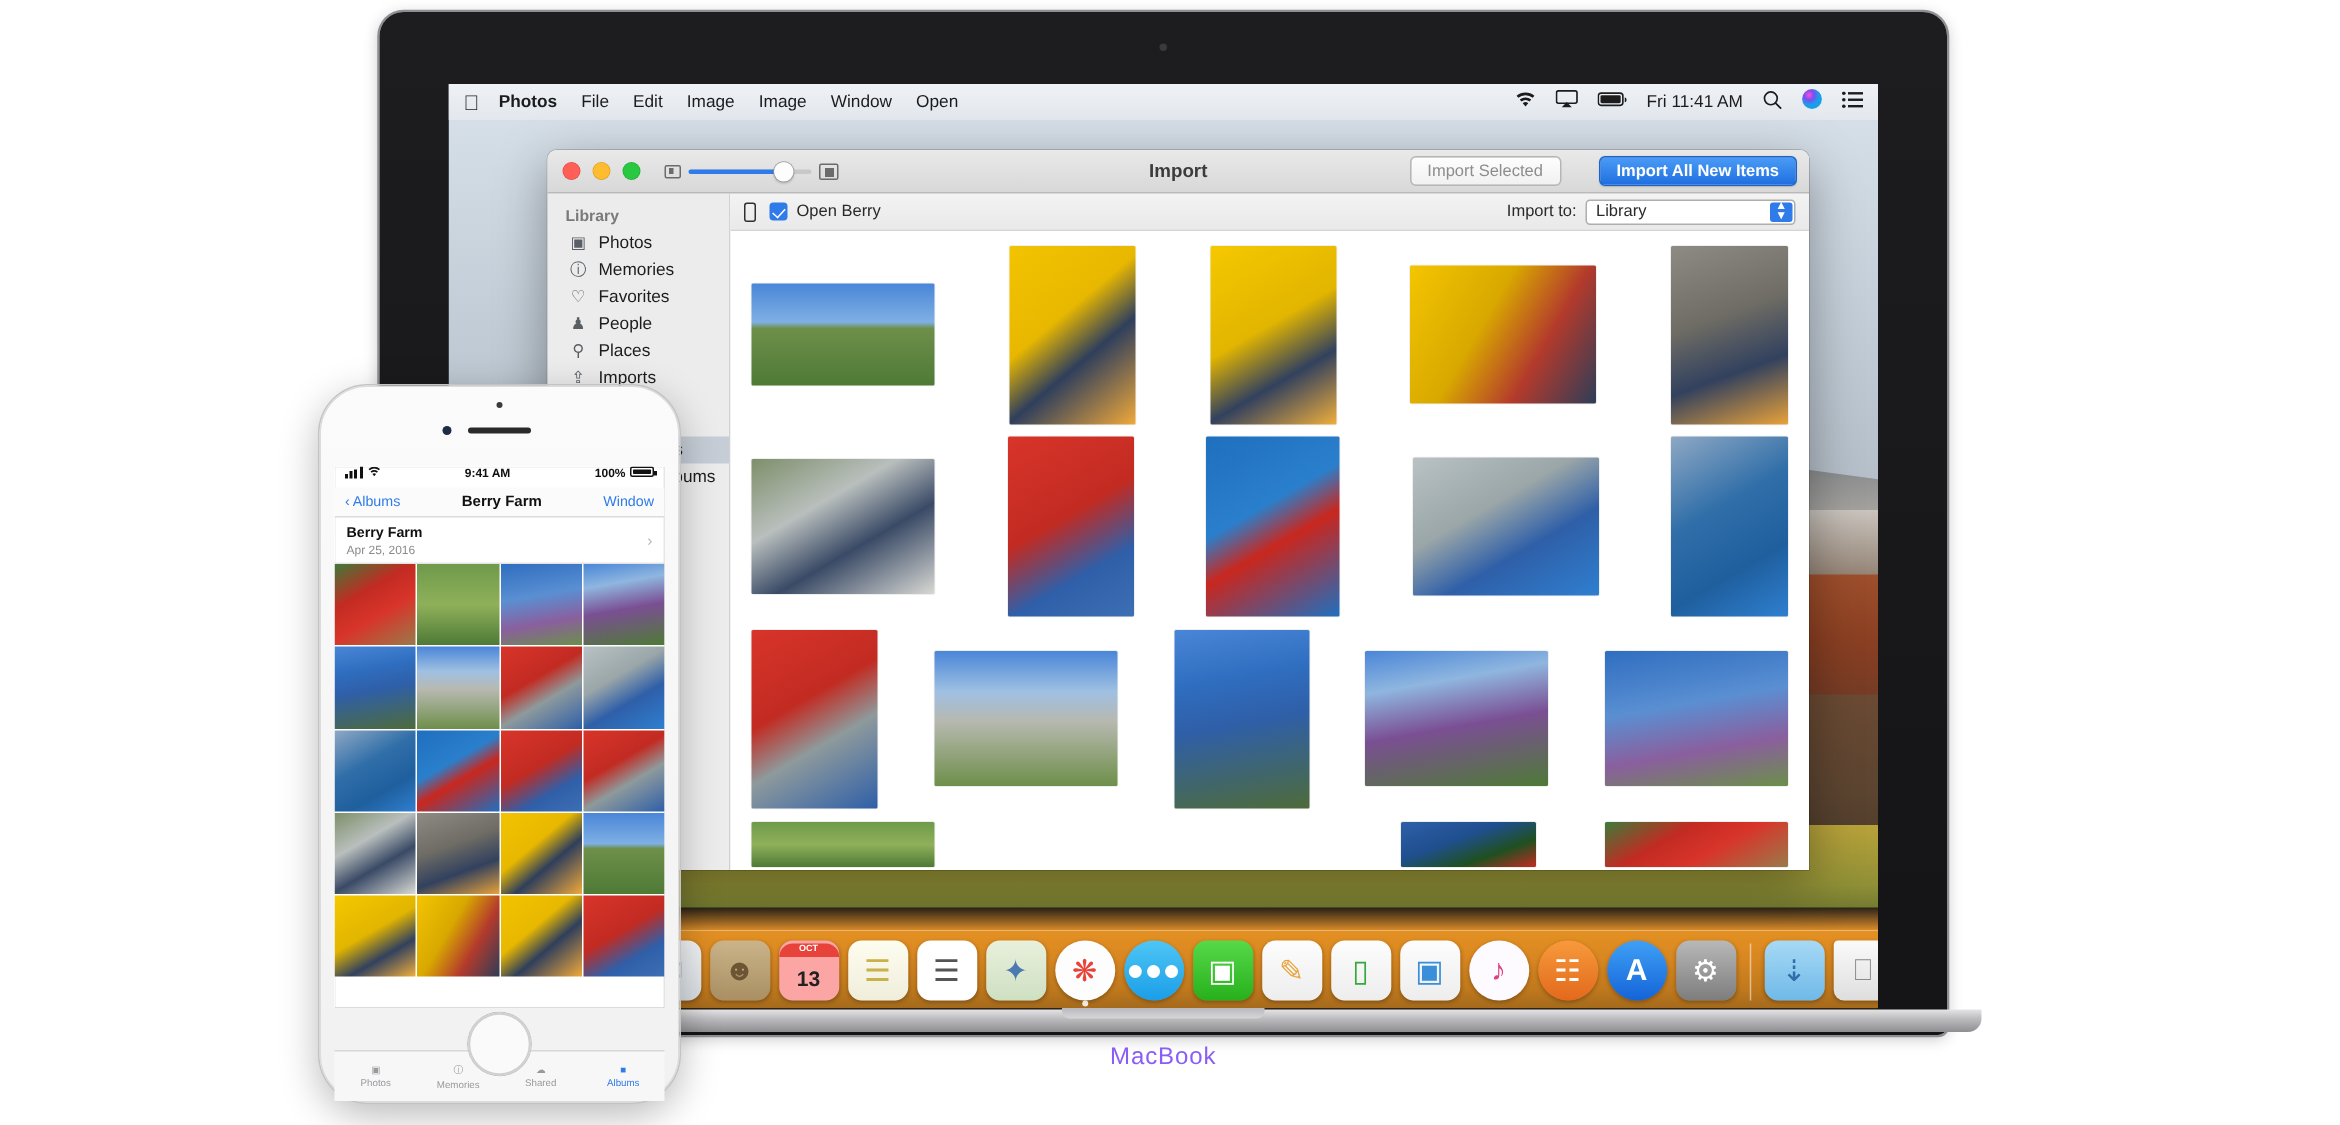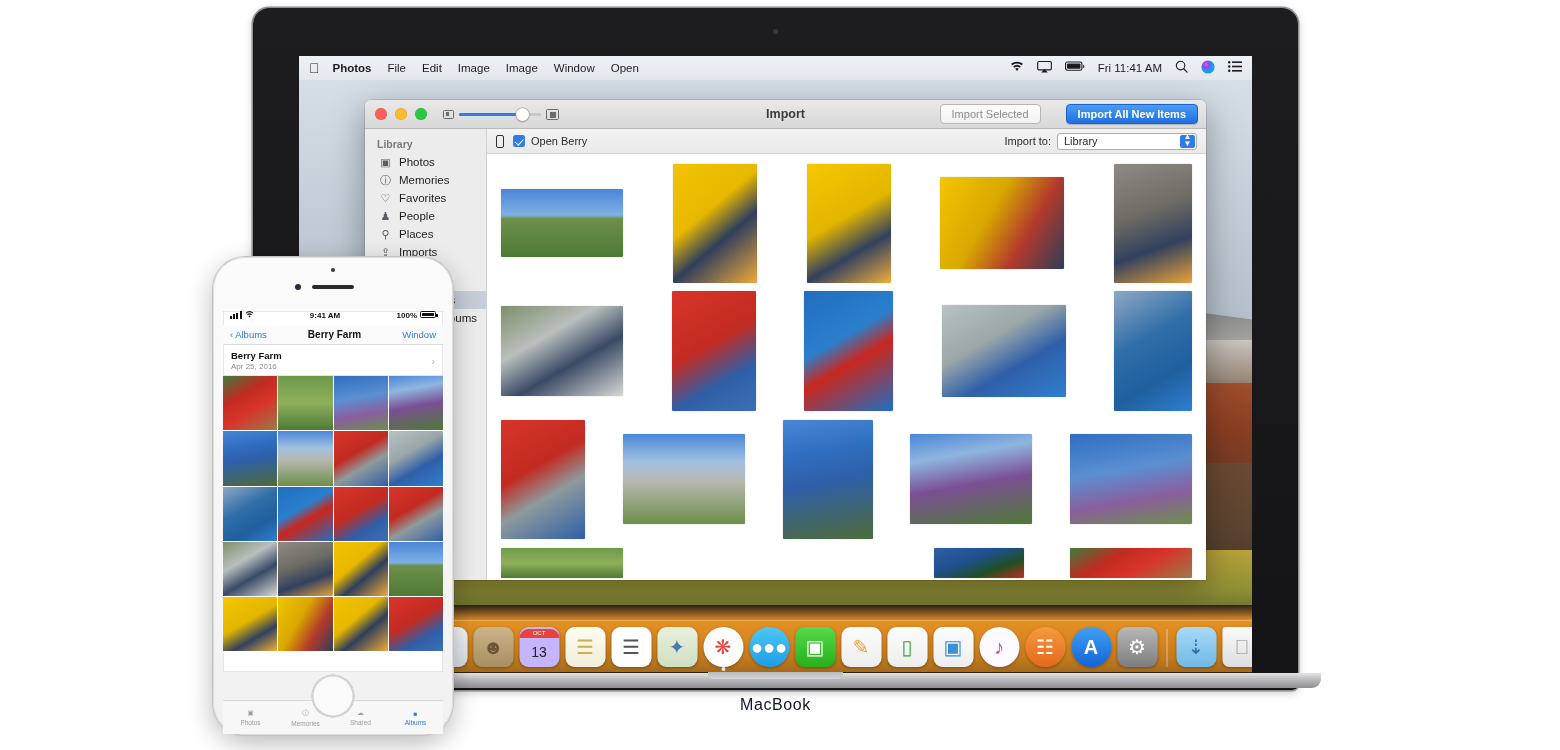--- a/index.html
+++ b/index.html
@@ -18,21 +18,21 @@
     background: linear-gradient(180deg,#1d1d1f 0%,#141416 100%);
     border-radius: 16px 16px 6px 6px;
     box-shadow: 0 0 0 1.5px #8e8e93, 0 2px 10px rgba(0,0,0,.25);
   }
   .mb-camera {
     position: absolute; left: 50%; top: 21px; width: 5px; height: 5px; margin-left: -2.5px;
     background: #3a3a3c; border-radius: 50%;
   }
   .mb-brand {
     position: absolute; left: 0; right: 0; top: 688px; text-align: center;
-    color: #0f172a; font-size: 16px; letter-spacing: .6px;
+    color: #8b5cf6; font-size: 16px; letter-spacing: .6px;
   }
   .mb-screen {
     position: absolute; left: 46px; top: 48px; width: 953px; height: 617px;
     overflow: hidden; background: #0b1118;
   }
   
   .wallpaper { position: absolute; inset: 0; }
   .wp-sky { position:absolute; left:0; top:0; right:0; height:44%;
     background: linear-gradient(180deg,#d9e2ea 0%,#c3ced8 55%,#b4bec8 100%); }
   .wp-peak { position:absolute; left:0; right:0; top:36%; height:14%;
@@ -395,21 +395,21 @@
             </div>
           </div>
         </div>
 
         <div class="dock">
           <span class="dk" style="background:linear-gradient(180deg,#4aa3ea,#2f7fd0)">☺</span>
           <span class="dk round" style="background:linear-gradient(180deg,#e6e6e6,#b9b9b9);color:#5b5b5b">✈</span>
           <span class="dk round" style="background:linear-gradient(180deg,#f4f6f8,#cfd8e2);color:#1f6fbf">✦</span>
           <span class="dk" style="background:linear-gradient(180deg,#f2f4f6,#d7dde3);color:#4a6a8a">✉</span>
           <span class="dk" style="background:linear-gradient(180deg,#cbb48a,#a98f62);color:#6b5534">☻</span>
-          <span class="dk" style="background:#c4b5fd;color:#222;flex-direction:column;font-size:14px;font-weight:normal;gap:0">
+          <span class="dk" style="background:#fca5a5;color:#222;flex-direction:column;font-size:14px;font-weight:bold;gap:0">
             <span style="display:block;width:100%;background:#e8433a;color:#fff;font-size:6px;text-align:center;line-height:9px;border-radius:9px 9px 0 0">OCT</span>
             <span style="line-height:28px">13</span>
           </span>
           <span class="dk" style="background:linear-gradient(180deg,#fdfdf0,#f0eddb);color:#c9b24a">☰</span>
           <span class="dk" style="background:#fff;color:#555">☰</span>
           <span class="dk" style="background:linear-gradient(180deg,#e8f0dc,#cfe0c2);color:#4a7ab0">✦</span>
           <span class="dk round" style="background:#fdfdfd;color:#e8433a">❋<span class="dot"></span></span>
           <span class="dk round" style="background:linear-gradient(180deg,#4ec6f5,#1b9ee8)">●●●</span>
           <span class="dk" style="background:linear-gradient(180deg,#57d94a,#27b01c)">▣</span>
           <span class="dk" style="background:linear-gradient(180deg,#fdfdfd,#ededed);color:#e8a33a">✎</span>

